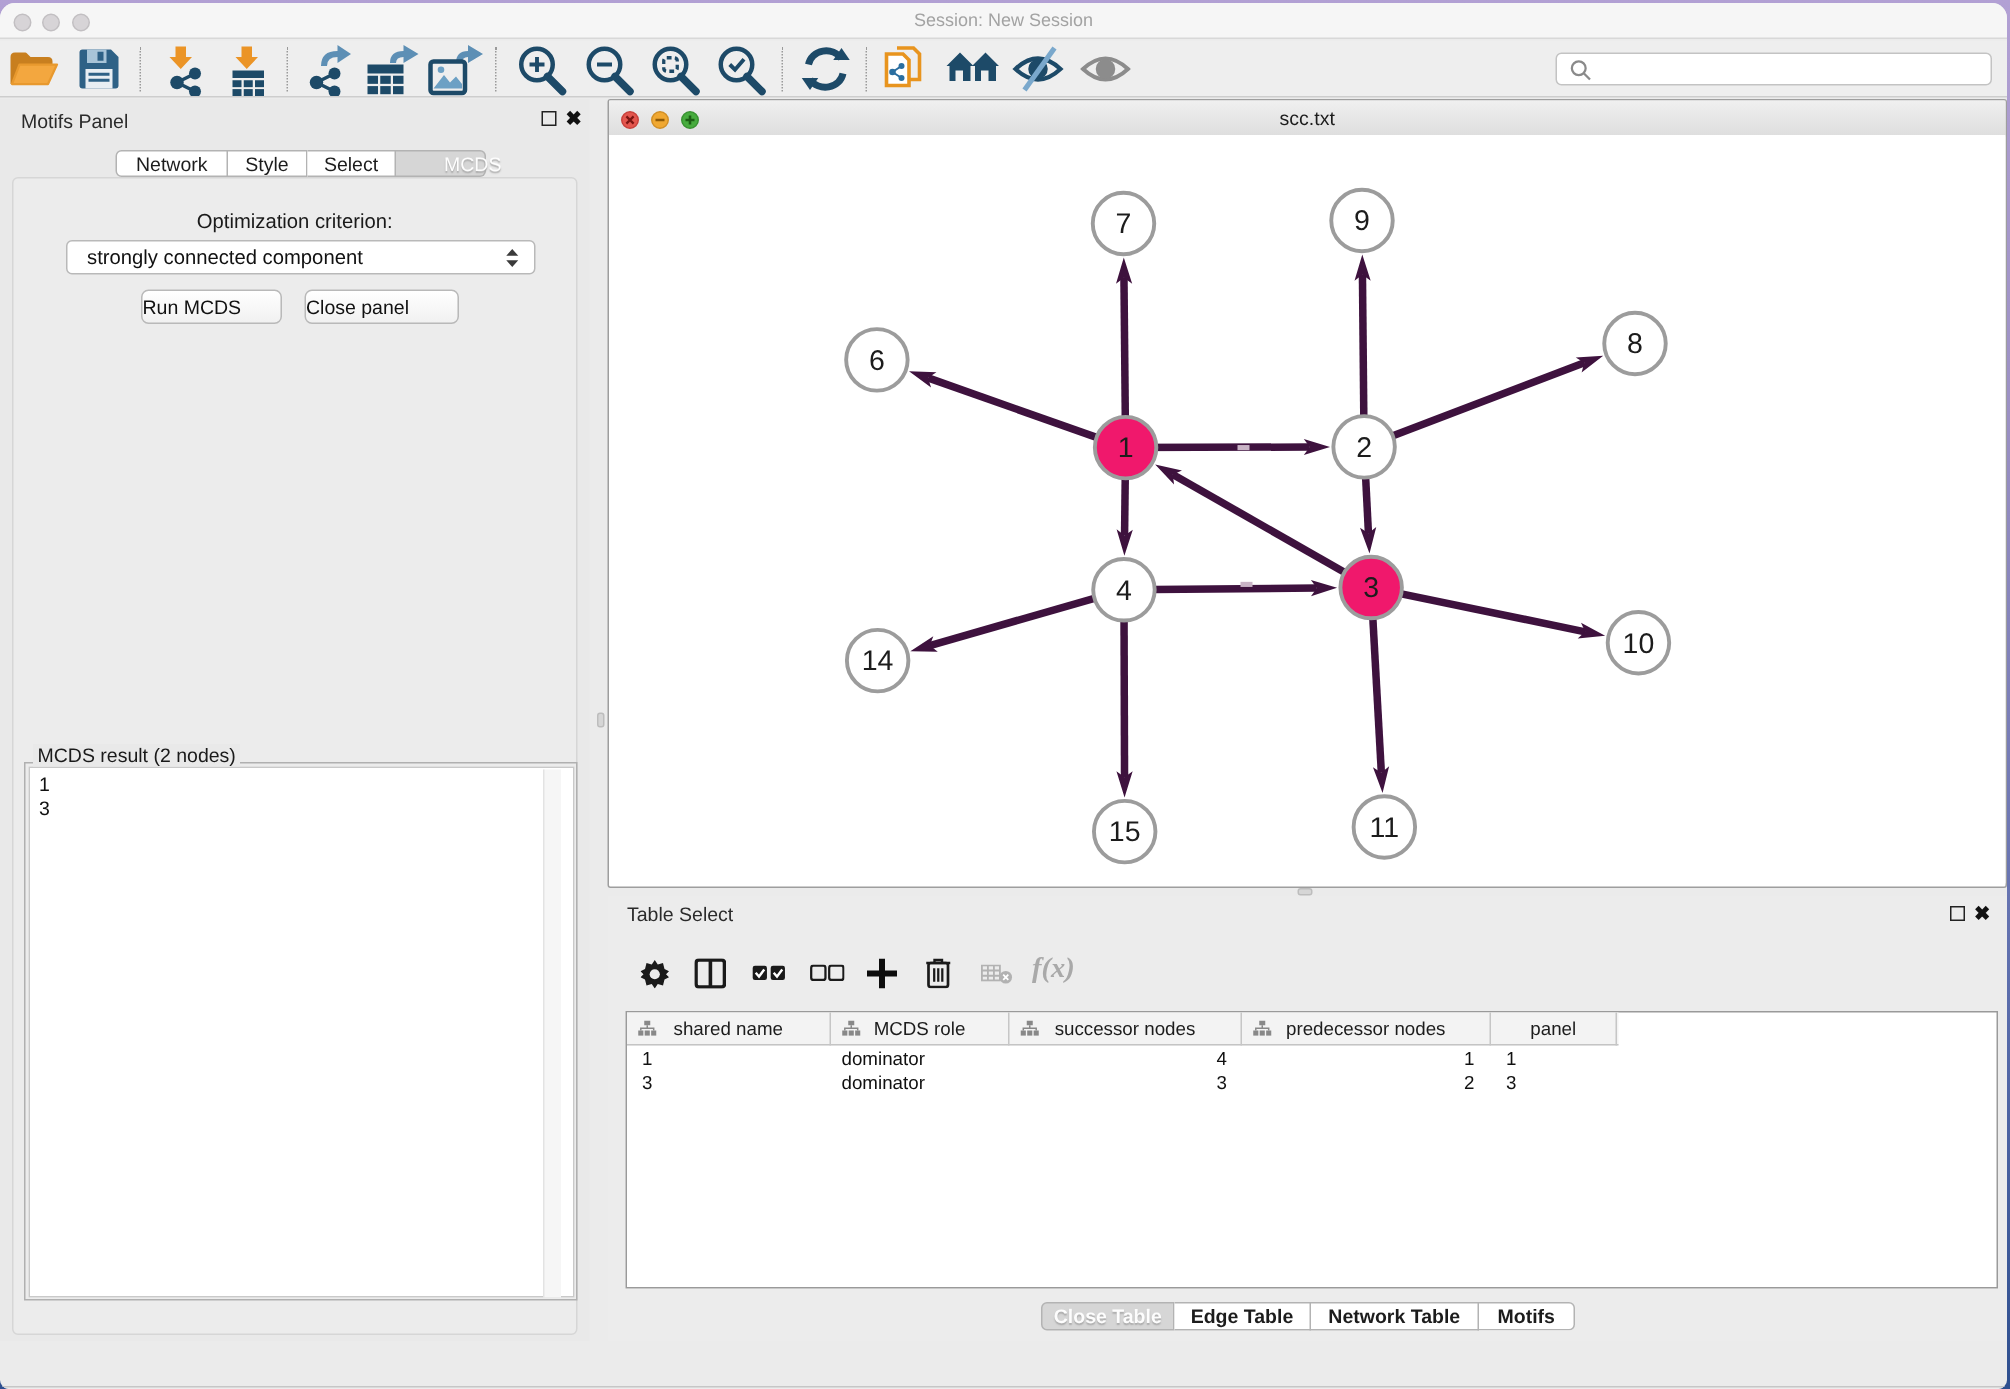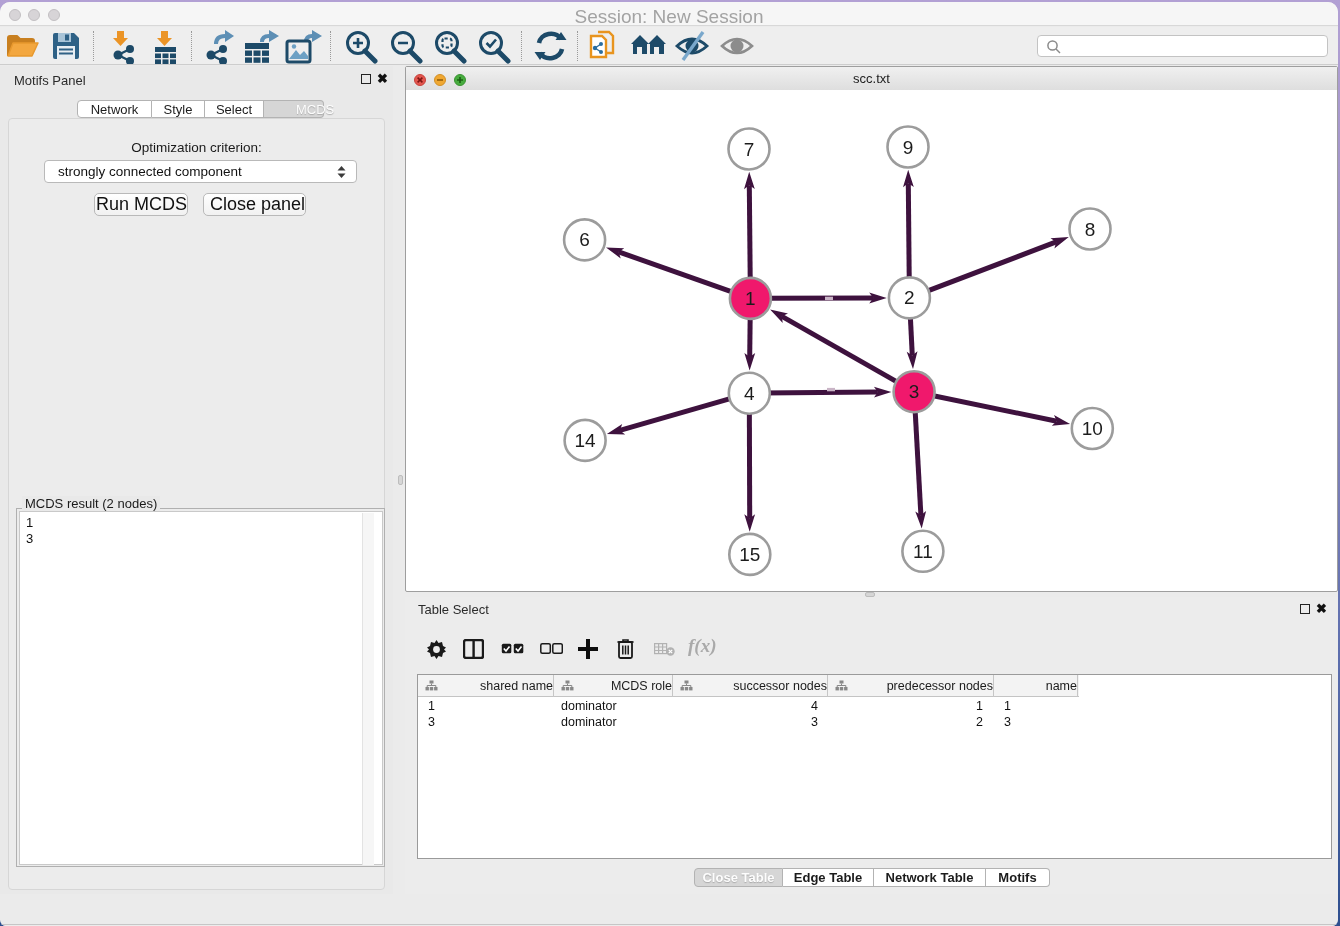--- a/index.html
+++ b/index.html
@@ -2,59 +2,59 @@
 <html><head>
 <meta charset="utf-8">
 <style>
 * { margin:0; padding:0; box-sizing:border-box; }
 html,body { width:1340px; height:926px; overflow:hidden; }
 body { font-family:"Liberation Sans", sans-serif; background:linear-gradient(180deg,#b2a0d4 0%, #9b90c4 30%, #5e6fae 70%, #2e4f8f 100%); }
 #win { position:absolute; left:0; top:2px; width:1338px; height:924px; background:#ebebeb; border-radius:10px 10px 6px 6px; overflow:hidden; }
 
 #titlebar { position:absolute; left:0; top:0; width:100%; height:24px; background:#f6f6f6; border-bottom:1px solid #d8d8d8; }
 .tl { position:absolute; top:7px; width:12px; height:12px; border-radius:50%; background:#d7d4d7; border:1px solid #c2bfc2; }
-#title { position:absolute; top:4px; width:100%; text-align:center; color:#a3a3a3; font-size:19px; }
+#title { position:absolute; top:4px; width:100%; text-align:center; color:#a3a3a3; font-size:12px; }
 
 #toolbar { position:absolute; left:0; top:25px; width:100%; height:38px; background:#eeeeee; border-bottom:1px solid #cdcdcd; }
 .sep { position:absolute; top:4px; height:30px; border-left:1px dotted #9a9a9a; }
 .ticon { position:absolute; top:3px; }
 #searchbox { position:absolute; left:1037px; top:8px; width:291px; height:22px; background:#fff; border:1px solid #c3c3c3; border-radius:4px; }
 
 #cpanel { position:absolute; left:0; top:64px; width:393px; height:828px; background:#e9e9e9; }
 #cpanel .hdr { position:absolute; left:14px; top:7px; font-size:13px; color:#2b2b2b; }
 .winbtn-sq { position:absolute; width:10px; height:10px; border:1.6px solid #222; }
 .winbtn-x { position:absolute; font-size:13px; font-weight:bold; color:#111; line-height:10px; }
 .tabrow { position:absolute; display:flex; }
 .tab { font-size:13px; color:#1c1c1c; background:#fff; border:1px solid #b3b3b3; border-left:none; padding:0 0; text-align:center; line-height:17px; height:18px; }
 .tab.first { border-left:1px solid #b3b3b3; border-radius:4px 0 0 4px; }
 .tab.last { border-radius:0 4px 4px 0; }
 .tab.dis { background:#d6d6d6; color:#fdfdfd; text-shadow:0 1px 1px #aaa; }
 #mcdspanel { position:absolute; left:8px; top:52px; width:377px; height:772px; background:#ececec; border:1px solid #d6d6d6; border-radius:4px; }
 #optlabel { position:absolute; left:0; top:74px; width:100%; text-align:center; font-size:13.5px; color:#1a1a1a; }
 #dropdown { position:absolute; left:44px; top:94px; width:313px; height:23px; background:#fff; border:1px solid #b9b9b9; border-radius:4px; font-size:13.5px; color:#111; line-height:22px; padding-left:13px; }
-.btn { position:absolute; height:23px; background:linear-gradient(#ffffff,#f1f1f1); border:1px solid #b9b9b9; border-radius:5px; font-size:18px; color:#111; text-align:right; line-height:21px; }
+.btn { position:absolute; height:23px; background:linear-gradient(#ffffff,#f1f1f1); border:1px solid #b9b9b9; border-radius:5px; font-size:13px; color:#111; text-align:left; line-height:21px; }
 #groupbox { position:absolute; left:16px; top:442px; width:369px; height:359px; border:1px solid #b0b0b0; }
 #grouplabel { position:absolute; left:22px; top:430px; background:#e9e9e9; padding:0 3px; font-size:13px; color:#1a1a1a; }
 #resultarea { position:absolute; left:2px; top:2px; width:364px; height:354px; background:#fff; border:1px solid #c9c9c9; font-size:13px; color:#111; padding:3px 0 0 6px; line-height:16px; }
 #resultscroll { position:absolute; right:8px; top:1px; width:12px; height:352px; background:#f6f6f6; border-left:1px solid #e3e3e3; }
 
 #netwin { position:absolute; left:405px; top:64px; width:933px; height:526px; background:#fff; border:1px solid #9e9e9e; border-radius:2px; }
 #nettitle { position:absolute; left:0; top:0; width:100%; height:23.5px; background:linear-gradient(#f0f0f0,#dedede); border-bottom:1px solid #b6b6b6; }
 #nettitle .t { position:absolute; top:4px; width:100%; text-align:center; font-size:13px; color:#1c1c1c; }
 .mbtn { position:absolute; top:6.5px; width:12px; height:12px; border-radius:50%; }
 .mbtn svg { position:absolute; left:0; top:0; }
 .hico { position:absolute; top:5px; }
 #netcanvas { position:absolute; left:0; top:22.5px; width:931px; height:499px; background:#fff; }
 
 #tpanel { position:absolute; left:405px; top:595px; width:933px; height:297px; background:#ececec; }
 #tpanel .hdr { position:absolute; left:13px; top:5px; font-size:13px; color:#2b2b2b; }
 #ttoolbar { position:absolute; left:0; top:32px; height:30px; }
 #ttable { position:absolute; left:12px; top:77px; width:915px; height:185px; background:#fff; border:1px solid #9a9a9a; }
 #thead { position:absolute; left:0; top:0; width:661px; height:22px; background:#f3f3f3; border-bottom:1px solid #c4c4c4; font-size:12.5px; color:#1c1c1c; }
-.thcell { position:absolute; top:0; height:22px; border-right:1px solid #c6c6c6; text-align:right; line-height:22px; }
+.thcell { position:absolute; top:0; height:22px; border-right:1px solid #c6c6c6; text-align:center; line-height:22px; }
 .trow { position:absolute; font-size:12.5px; color:#111; height:16px; line-height:16px; }
 .tcell { position:absolute; }
 
 #btabs { position:absolute; left:289px; top:271px; display:flex; font-weight:bold; }
 
 #statusbar { position:absolute; left:0; top:892px; width:1338px; height:32px; background:#ececec; border-top:1px solid #c6c6c6;margin-top:30px; }
 #listbtn { position:absolute; left:10px; top:7px; width:28px; height:20px; background:#fdfdfd; border:1px solid #ababab; }
 #membtn { position:absolute; right:10px; top:5px; width:73px; height:23px; background:#f6f6f6; border:1px solid #a8a8a8; font-size:12px; color:#111; line-height:21px; padding-left:22px; }
 #memdot { position:absolute; left:7px; top:5.5px; width:11px; height:11px; border-radius:50%; background:#1d8c3c; }
 </style>
@@ -360,21 +360,21 @@
               <rect x="9.1" y="7" width="3.4" height="3.4" fill="#888"></rect>
               <path d="M6.5 3.5 L6.5 5.5 M2.2 7 L2.2 5.5 L10.8 5.5 L10.8 7" stroke="#888" fill="none"></path>
             </svg>successor nodes</div>
         <div class="thcell" style="left:410px; width:166px;"><svg class="hico" style="left:7px;" width="13" height="11" viewBox="0 0 13 11">
               <rect x="4.5" y="0.5" width="4" height="3" fill="#888"></rect>
               <rect x="0.5" y="7" width="3.4" height="3.4" fill="#888"></rect>
               <rect x="4.8" y="7" width="3.4" height="3.4" fill="#888"></rect>
               <rect x="9.1" y="7" width="3.4" height="3.4" fill="#888"></rect>
               <path d="M6.5 3.5 L6.5 5.5 M2.2 7 L2.2 5.5 L10.8 5.5 L10.8 7" stroke="#888" fill="none"></path>
             </svg>predecessor nodes</div>
-        <div class="thcell" style="left:576px; width:84px;">name</div>
+        <div class="thcell" style="left:576px; width:84px;">panel</div>
       </div>
       <div class="trow" style="top:23px; width:100%;">
         <span class="tcell" style="left:10px;">1</span>
         <span class="tcell" style="left:143px;">dominator</span>
         <span class="tcell" style="left:270px; width:130px; text-align:right;">4</span>
         <span class="tcell" style="left:430px; width:135px; text-align:right;">1</span>
         <span class="tcell" style="left:586px;">1</span>
       </div>
       <div class="trow" style="top:39px; width:100%;">
         <span class="tcell" style="left:10px;">3</span>

